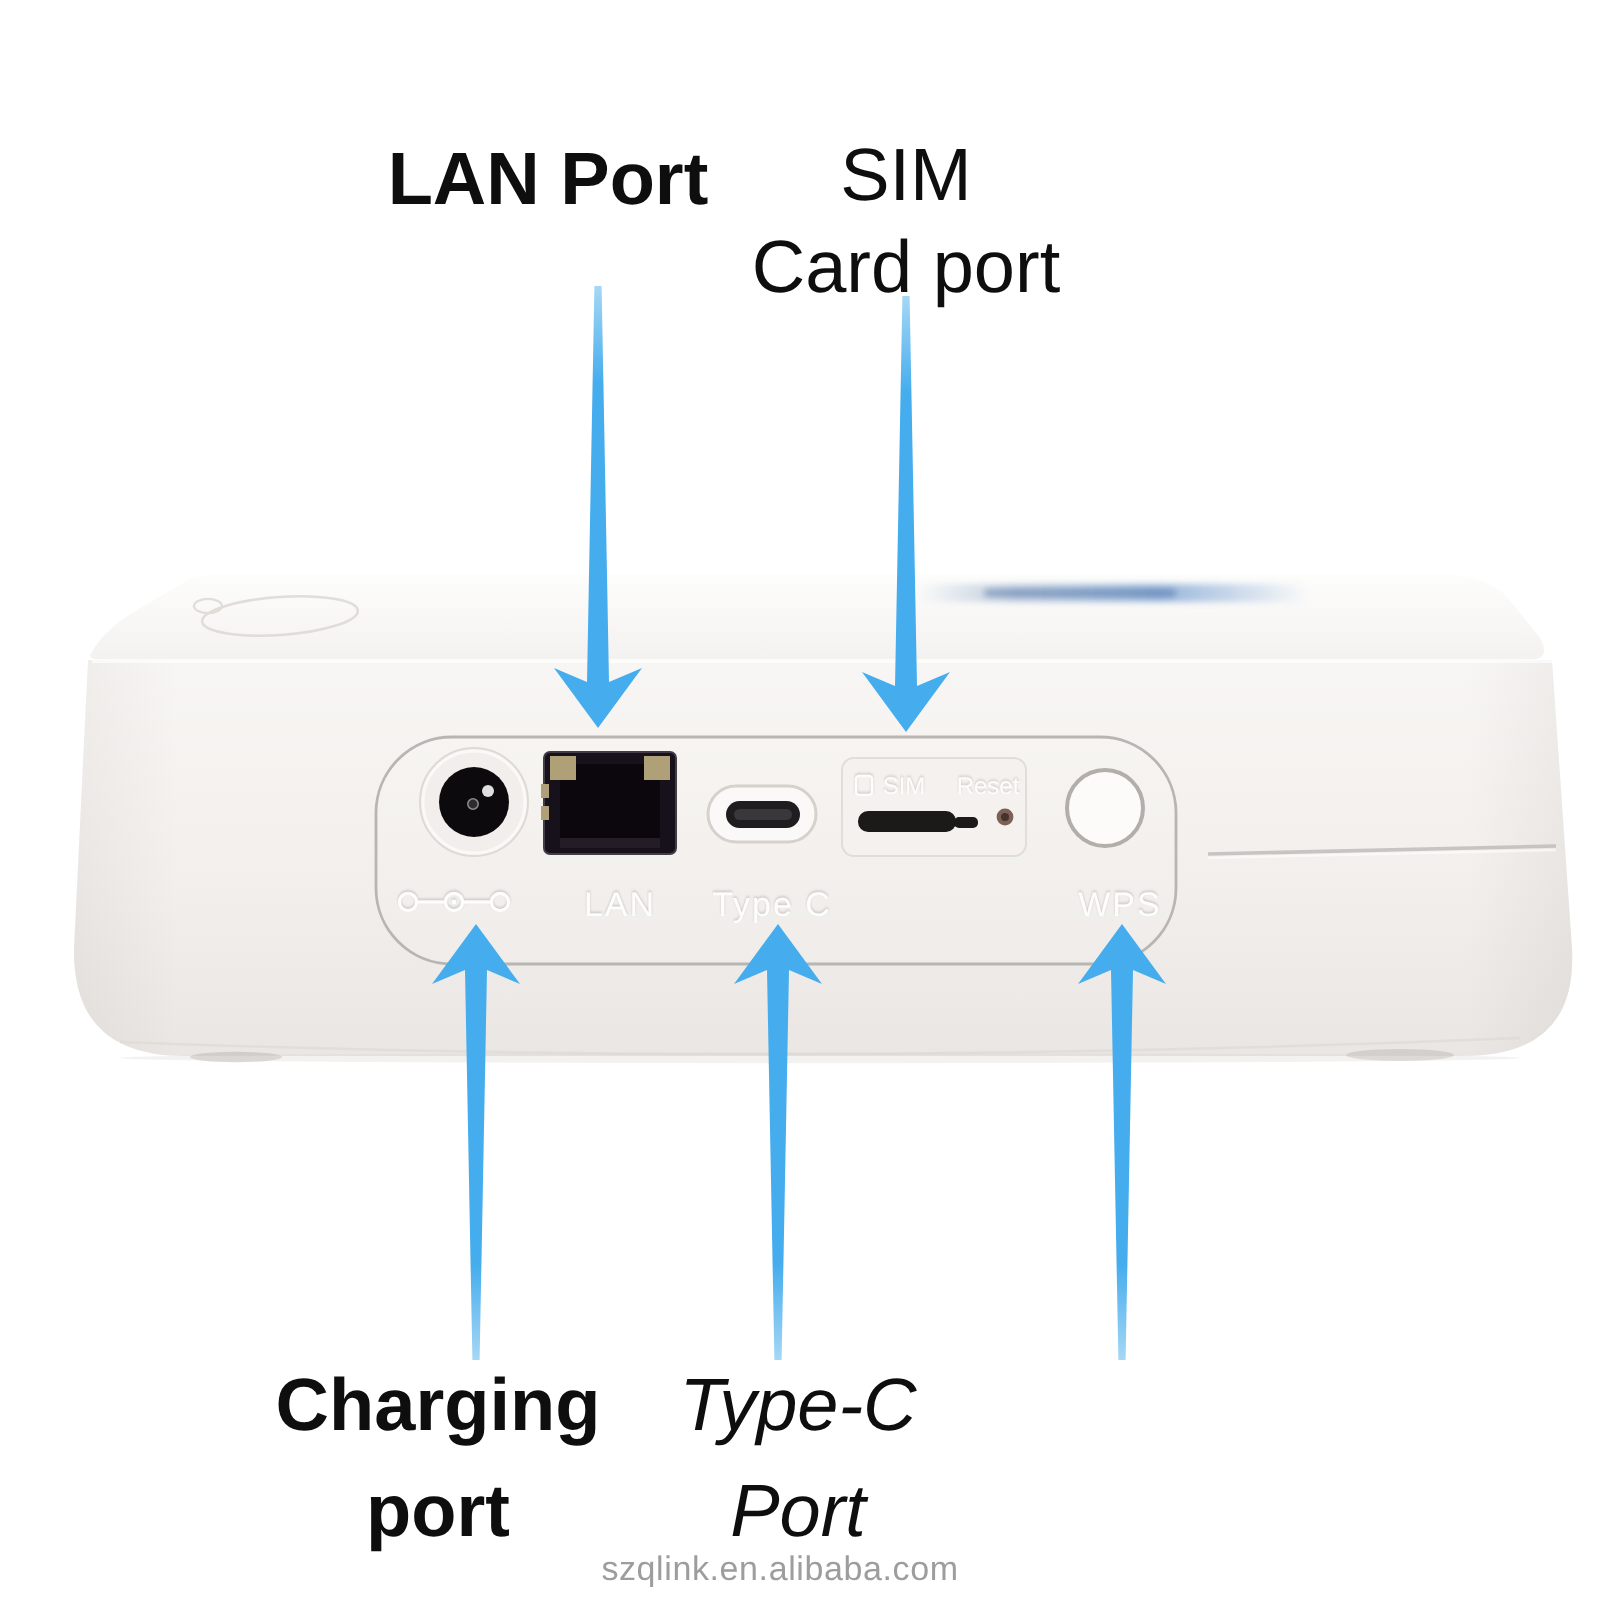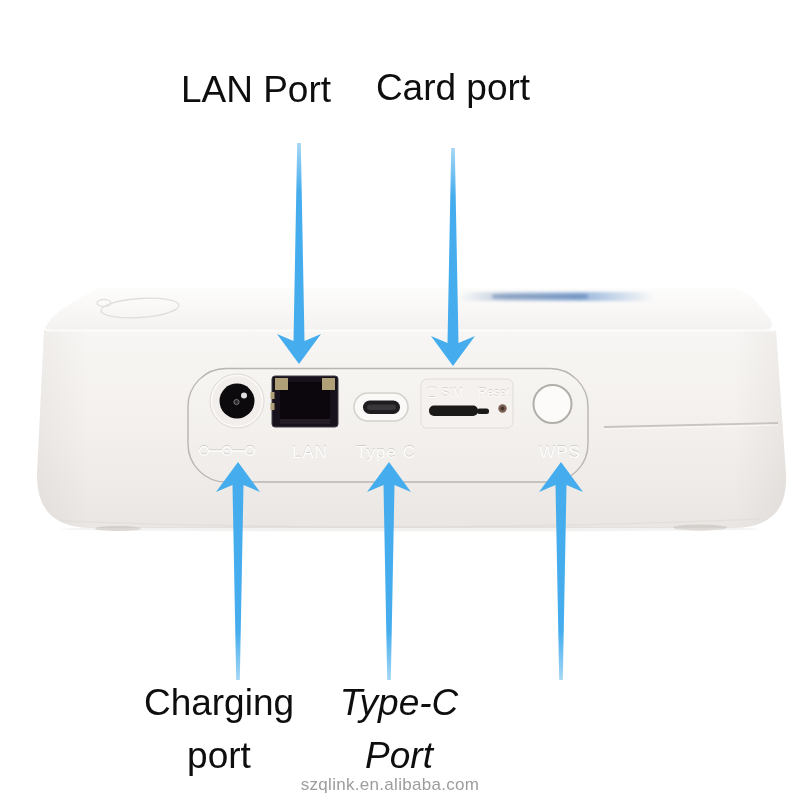--- a/index.html
+++ b/index.html
@@ -151,29 +151,30 @@
       <ellipse cx="410" cy="529" rx="350" ry="2.6" fill="#d8d4d0" opacity="0.3"></ellipse>
     </g>
 
     <polygon fill="url(#arrowDownGrad)" points="299,364 277,334 293.5,341 297.2,143 300.8,143 304.5,341 321,334"></polygon>
     <polygon fill="url(#arrowDownGrad)" points="453,366 431,336 447.5,343 451.2,148 454.8,148 458.5,343 475,336"></polygon>
     <polygon fill="url(#arrowUpGrad)" points="238,462 260,492 243.5,485 239.8,680 236.2,680 232.5,485 216,492"></polygon>
     <polygon fill="url(#arrowUpGrad)" points="389,462 411,492 394.5,485 390.8,680 387.2,680 383.5,485 367,492"></polygon>
     <polygon fill="url(#arrowUpGrad)" points="561,462 583,492 566.5,485 562.8,680 559.2,680 555.5,485 539,492"></polygon>
   </svg>
 
-  <div class="callout" style="left:256px;top:63px;">
+  <div class="callout" style="left:274px;top:63px;font-weight:bold;">
     <div>LAN Port</div>
   </div>
 
   <div class="callout tight" style="left:453px;top:65px;">
+    <div>SIM</div>
     <div>Card port</div>
   </div>
 
-  <div class="callout" style="left:219px;top:676px;">
+  <div class="callout" style="left:219px;top:676px;font-weight:bold;">
     <div>Charging</div>
     <div>port</div>
   </div>
 
   <div class="callout" style="left:399px;top:676px;font-style:italic;">
     <div>Type-C</div>
     <div>Port</div>
   </div>
 
 

